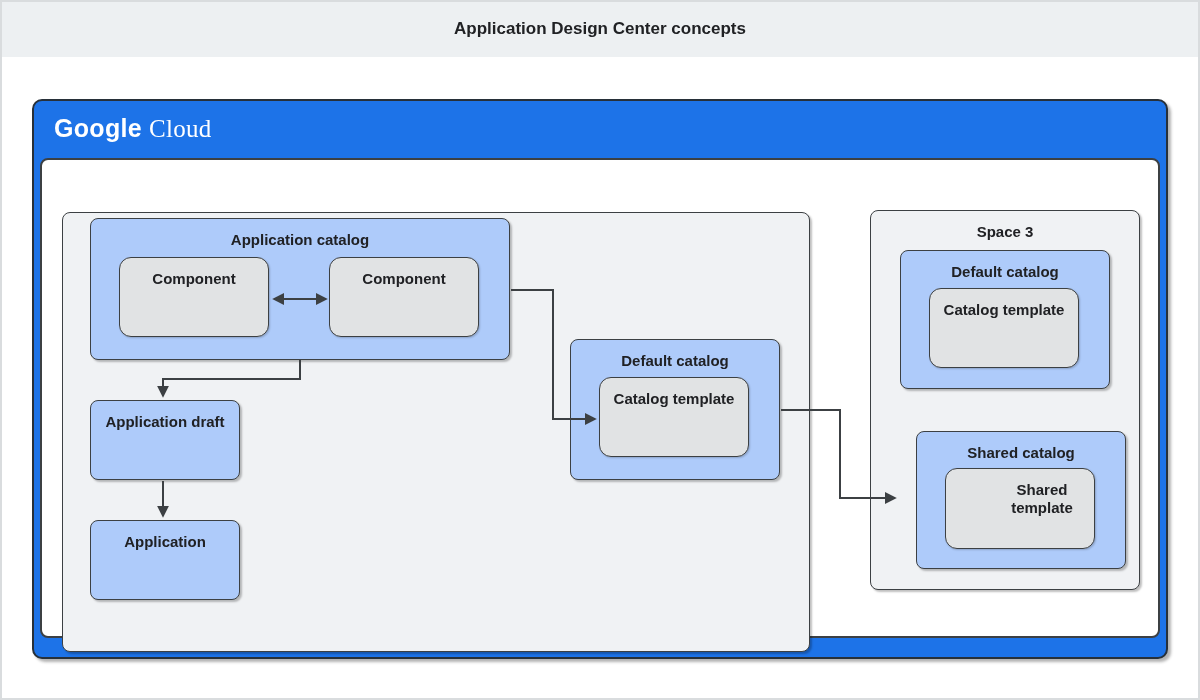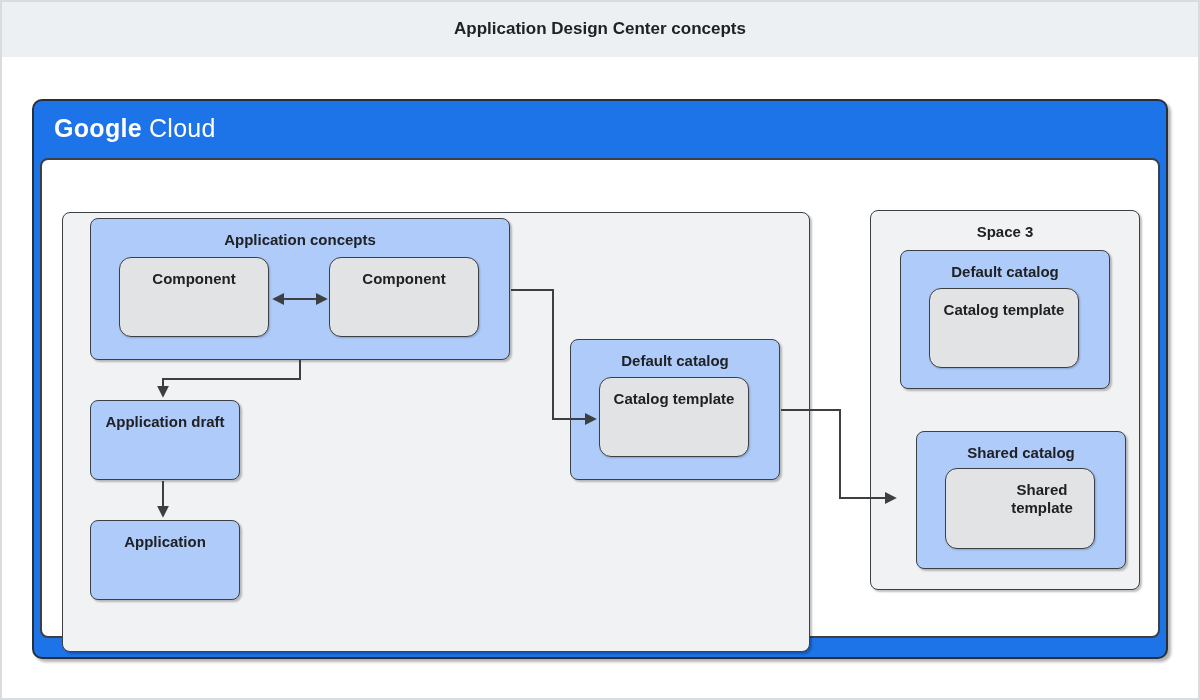--- a/index.html
+++ b/index.html
@@ -29,21 +29,21 @@
   }
   .cloud-box{
     position:absolute;left:32px;top:99px;width:1136px;height:560px;
     background:var(--brand-blue);border:2px solid #273039;border-radius:10px;
     box-shadow:3px 3px 3px rgba(0,0,0,0.3);
   }
   .brand{
     position:absolute;left:20px;top:13px;color:#fff;font-size:25px;letter-spacing:0.3px;
   }
   .brand .g{font-weight:bold;}
-  .brand .c{font-weight:normal;margin-left:7px;}
+  .brand .c{font-weight:normal;margin-left:7px;font-family:Liberation Serif, serif;}
   .canvas{
     position:absolute;left:6px;top:57px;width:1120px;height:480px;
     background:#fff;border:2px solid var(--border-dark);border-radius:8px;
   }
   .space{
     position:absolute;background:var(--space-gray);
     border:1.5px solid var(--border-dark);border-radius:8px;
     box-shadow:2px 2px 2px rgba(0,0,0,0.25);
   }
   .space1{left:20px;top:20px;width:748px;height:440px;margin-top:32px;}
@@ -101,21 +101,21 @@
 
       <div class="space space1">
         <span class="lbl">Space 1</span>
       </div>
 
       <div class="space space2">
         <span class="lbl">Space 3</span>
       </div>
 
       <div class="group app-template">
-        <span class="lbl">Application concepts</span>
+        <span class="lbl">Application catalog</span>
         <div class="leaf component-l">
           <span class="lbl">Component</span>
         </div>
         <div class="leaf component-r">
           <span class="lbl">Component</span>
         </div>
       </div>
 
       <div class="blue-leaf application">
         <span class="lbl">Application</span>

